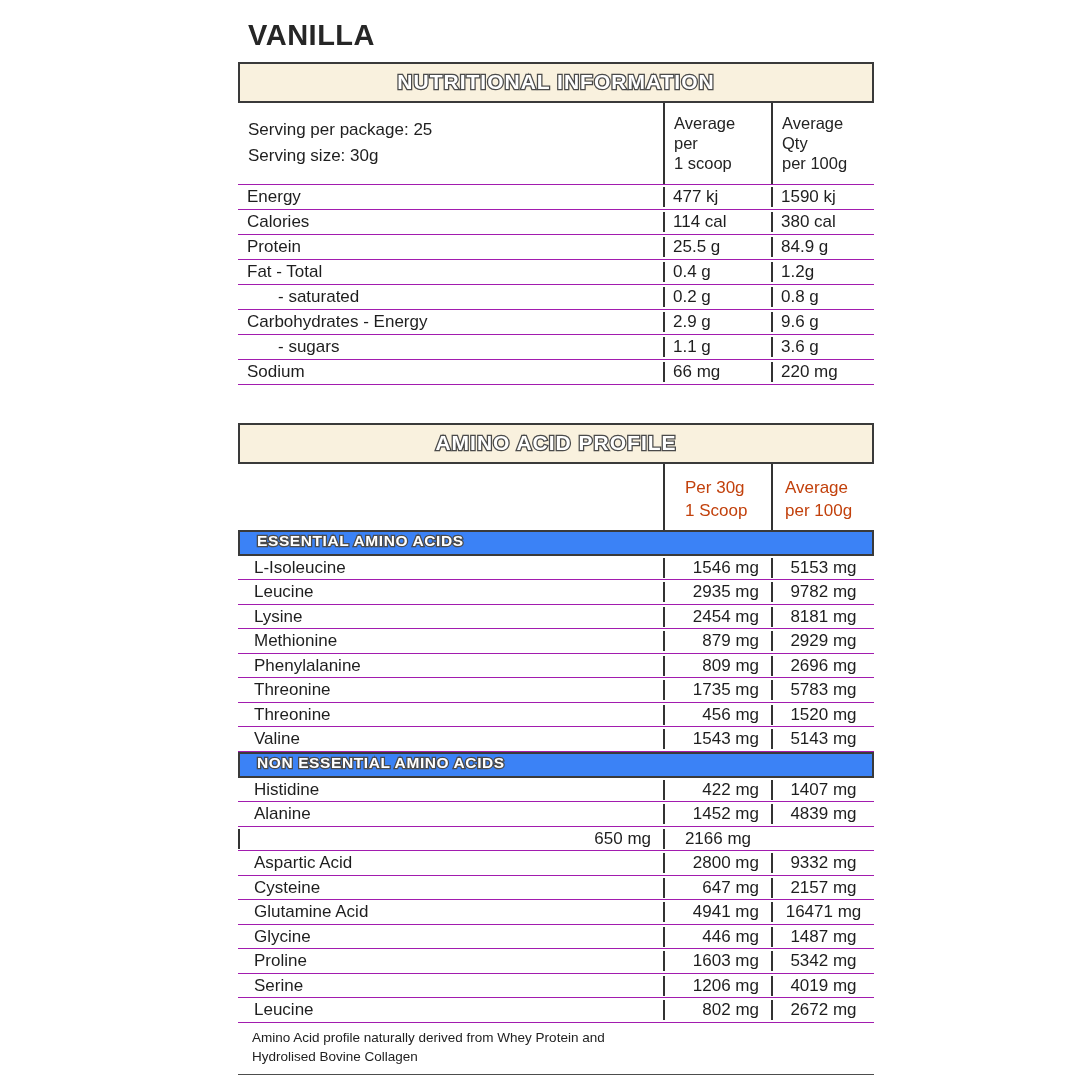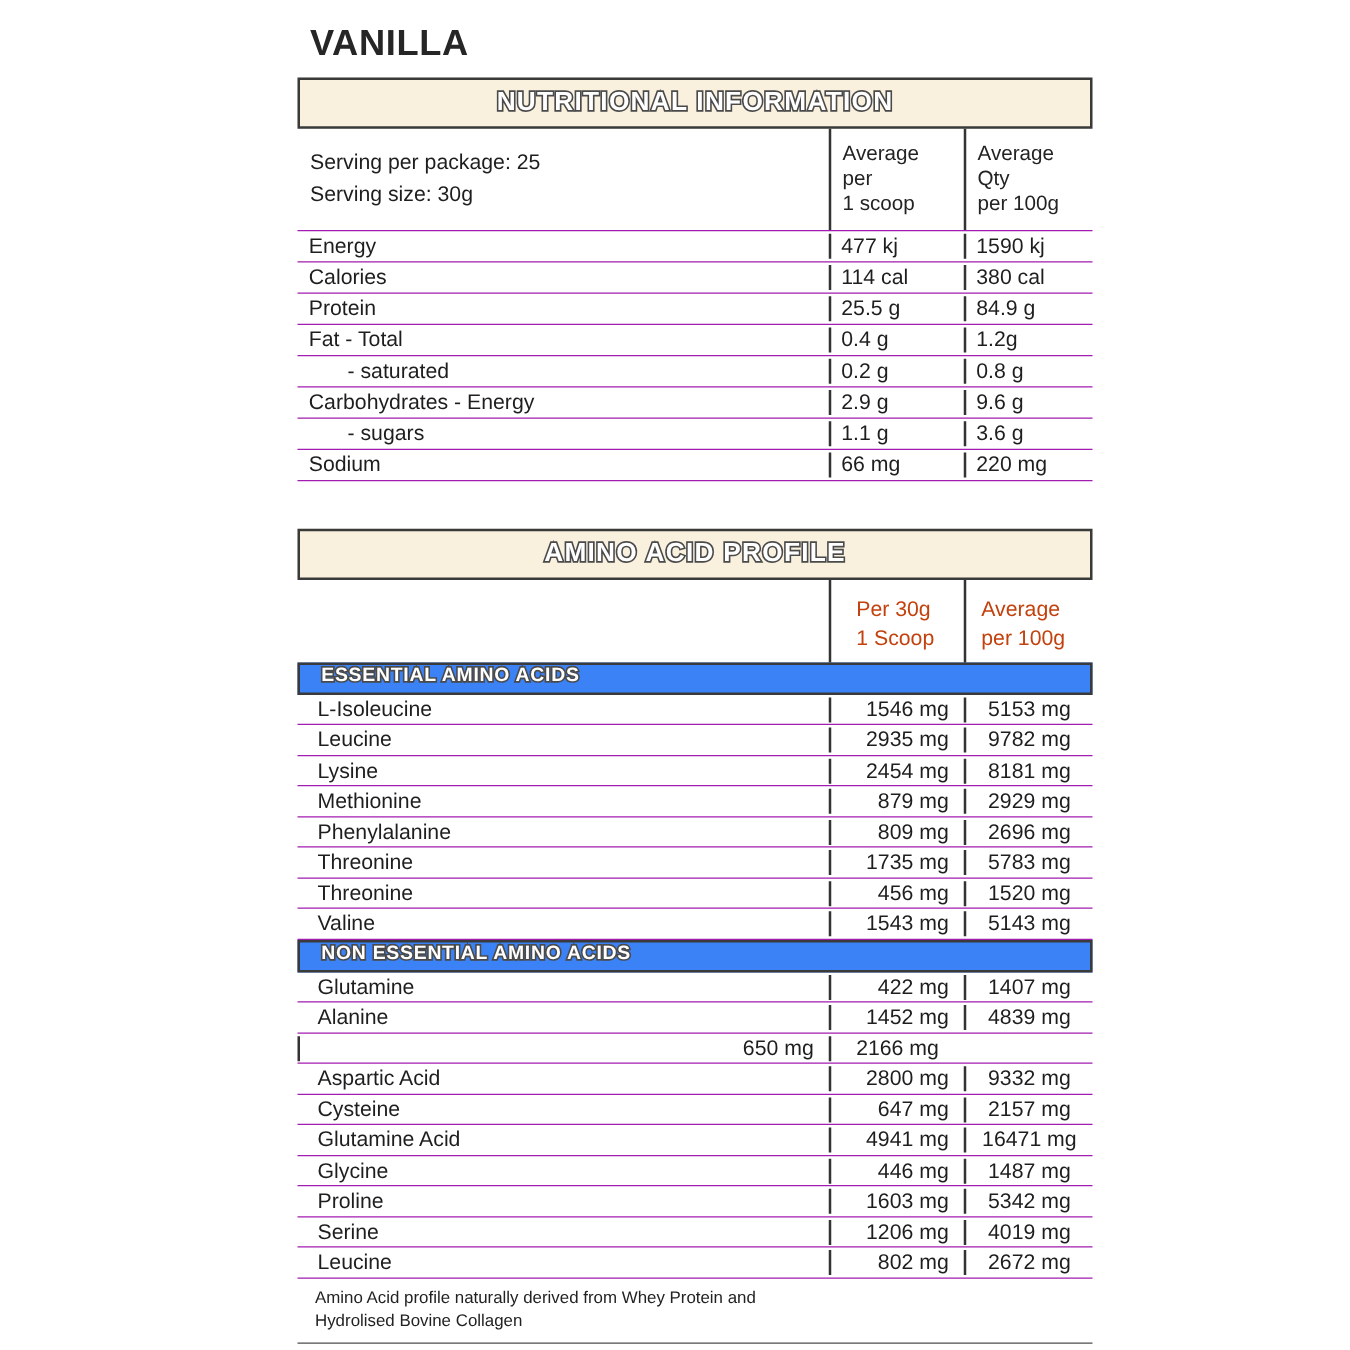--- a/index.html
+++ b/index.html
@@ -227,21 +227,21 @@
           </div>
         </div>
 
       <div class="sub-band">
         <span class="bubble bubble-sm">NON ESSENTIAL AMINO ACIDS</span>
       </div>
 
       <div>
 
           <div class="grid-row ami-row hline-b">
-            <div class="row-label">Glutamine</div>
+            <div class="row-label">Histidine</div>
             <div class="val-scoop vline">422 mg</div>
             <div class="val-100g vline">1407 mg</div>
           </div>
 
           <div class="grid-row ami-row hline-b">
             <div class="row-label">Alanine</div>
             <div class="val-scoop vline">1452 mg</div>
             <div class="val-100g vline">4839 mg</div>
           </div>
 

